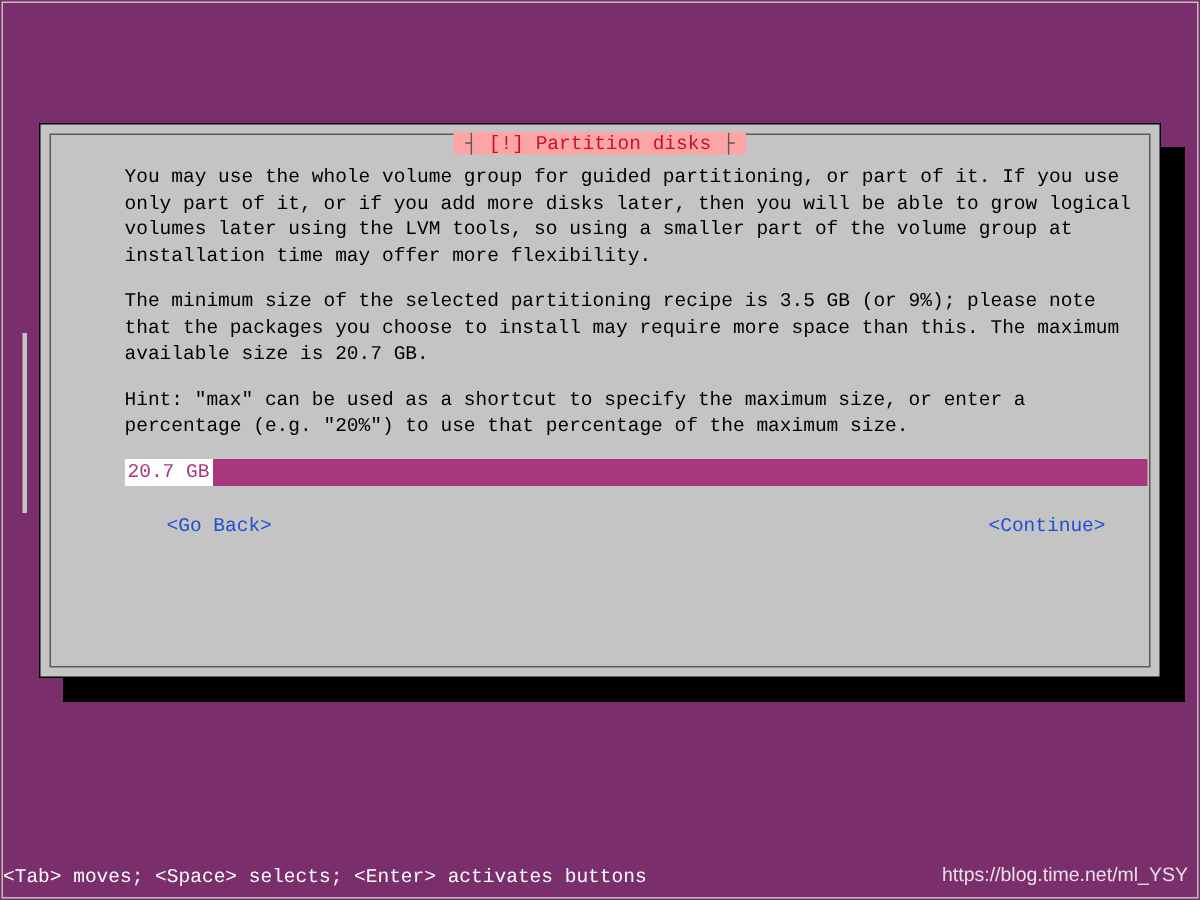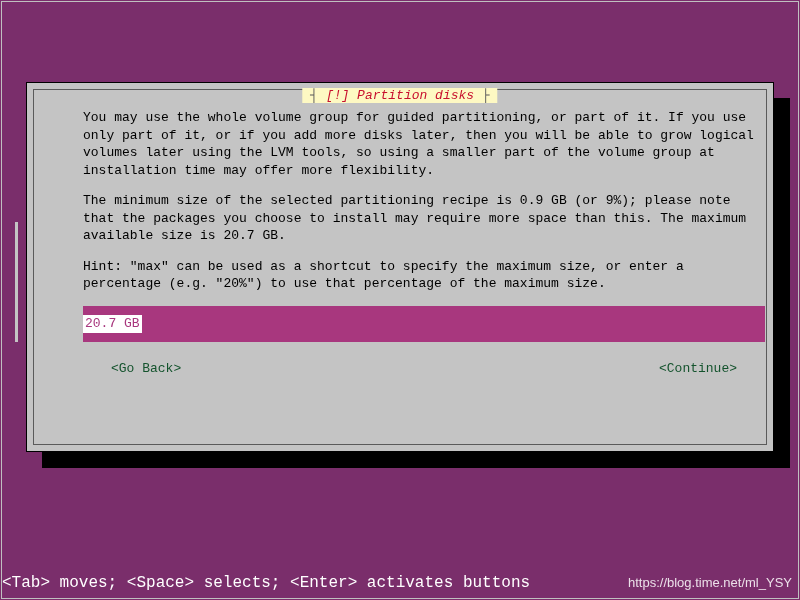--- a/index.html
+++ b/index.html
@@ -55,26 +55,25 @@
       top: 6px;
       right: 6px;
       bottom: 6px;
       border: 1px solid #5a5a5a;
     }
     .dialog-title {
       position: absolute;
       left: 50%;
       top: -2px;
       transform: translateX(-50%);
-      background-color: #fef9c3;
+      background-color: #fca5a5;
       color: #c8102e;
       padding: 0 8px;
       font-weight: normal;
       white-space: nowrap;
-      font-style: italic;
     }
     .title-bracket {
       color: #5a5a5a;
     }
     .dialog-content {
       position: absolute;
       left: 8px;
       top: 26px;
       right: 8px;
       bottom: 8px;
@@ -83,21 +82,21 @@
       margin-left: 48px;
     }
     .paragraph {
       margin-bottom: 13px;
       white-space: pre-wrap;
     }
     .input-row {
       background-color: #a8377e;
       color: #ffffff;
       display: flex;
-      height: 36px;
+      height: 18px;
       align-items: center;
       margin-top: 2px;
       margin-bottom: 18px;
       width: 100%;
     }
     .input-value {
       background-color: #ffffff;
       color: #a8377e;
       padding: 0 2px;
       display: inline-block;
@@ -109,29 +108,29 @@
       letter-spacing: -1px;
       overflow: hidden;
       white-space: nowrap;
     }
     .button-row {
       display: flex;
       justify-content: space-between;
       padding: 0 28px 0 28px;
     }
     .nav-button {
-      color: #14532d;
+      color: #1d4ed8;
       white-space: nowrap;
     }
     .footer-hint {
       position: absolute;
       left: 2px;
       bottom: 8px;
       color: #ffffff;
-      font-size: 16px;
+      font-size: 13px;
     }
     .watermark {
       position: absolute;
       right: 8px;
       bottom: 10px;
       color: rgba(255,255,255,0.85);
       font-family: Arial, sans-serif;
       font-size: 13px;
     }
   </style>
@@ -144,21 +143,21 @@
 <div class="dialog-shadow"></div>
 
 <div class="dialog">
   <div class="dialog-inner">
     <div class="dialog-title">
       <span class="title-bracket">┤ </span><span>[!]</span><span> Partition disks </span><span class="title-bracket">├</span>
     </div>
   </div>
   <div class="dialog-content">
     <div class="paragraph">You may use the whole volume group for guided partitioning, or part of it. If you use only part of it, or if you add more disks later, then you will be able to grow logical volumes later using the LVM tools, so using a smaller part of the volume group at installation time may offer more flexibility.</div>
-    <div class="paragraph">The minimum size of the selected partitioning recipe is 0.9 GB (or 9%); please note that the packages you choose to install may require more space than this. The maximum available size is 20.7 GB.</div>
+    <div class="paragraph">The minimum size of the selected partitioning recipe is 3.5 GB (or 9%); please note that the packages you choose to install may require more space than this. The maximum available size is 20.7 GB.</div>
     <div class="paragraph">Hint: "max" can be used as a shortcut to specify the maximum size, or enter a percentage (e.g. "20%") to use that percentage of the maximum size.</div>
     <div class="input-row">
       <span class="input-value">20.7 GB</span>
     </div>
     <div class="button-row">
       <span class="nav-button">&lt;Go Back&gt;</span>
       <span class="nav-button">&lt;Continue&gt;</span>
     </div>
   </div>
 </div>

